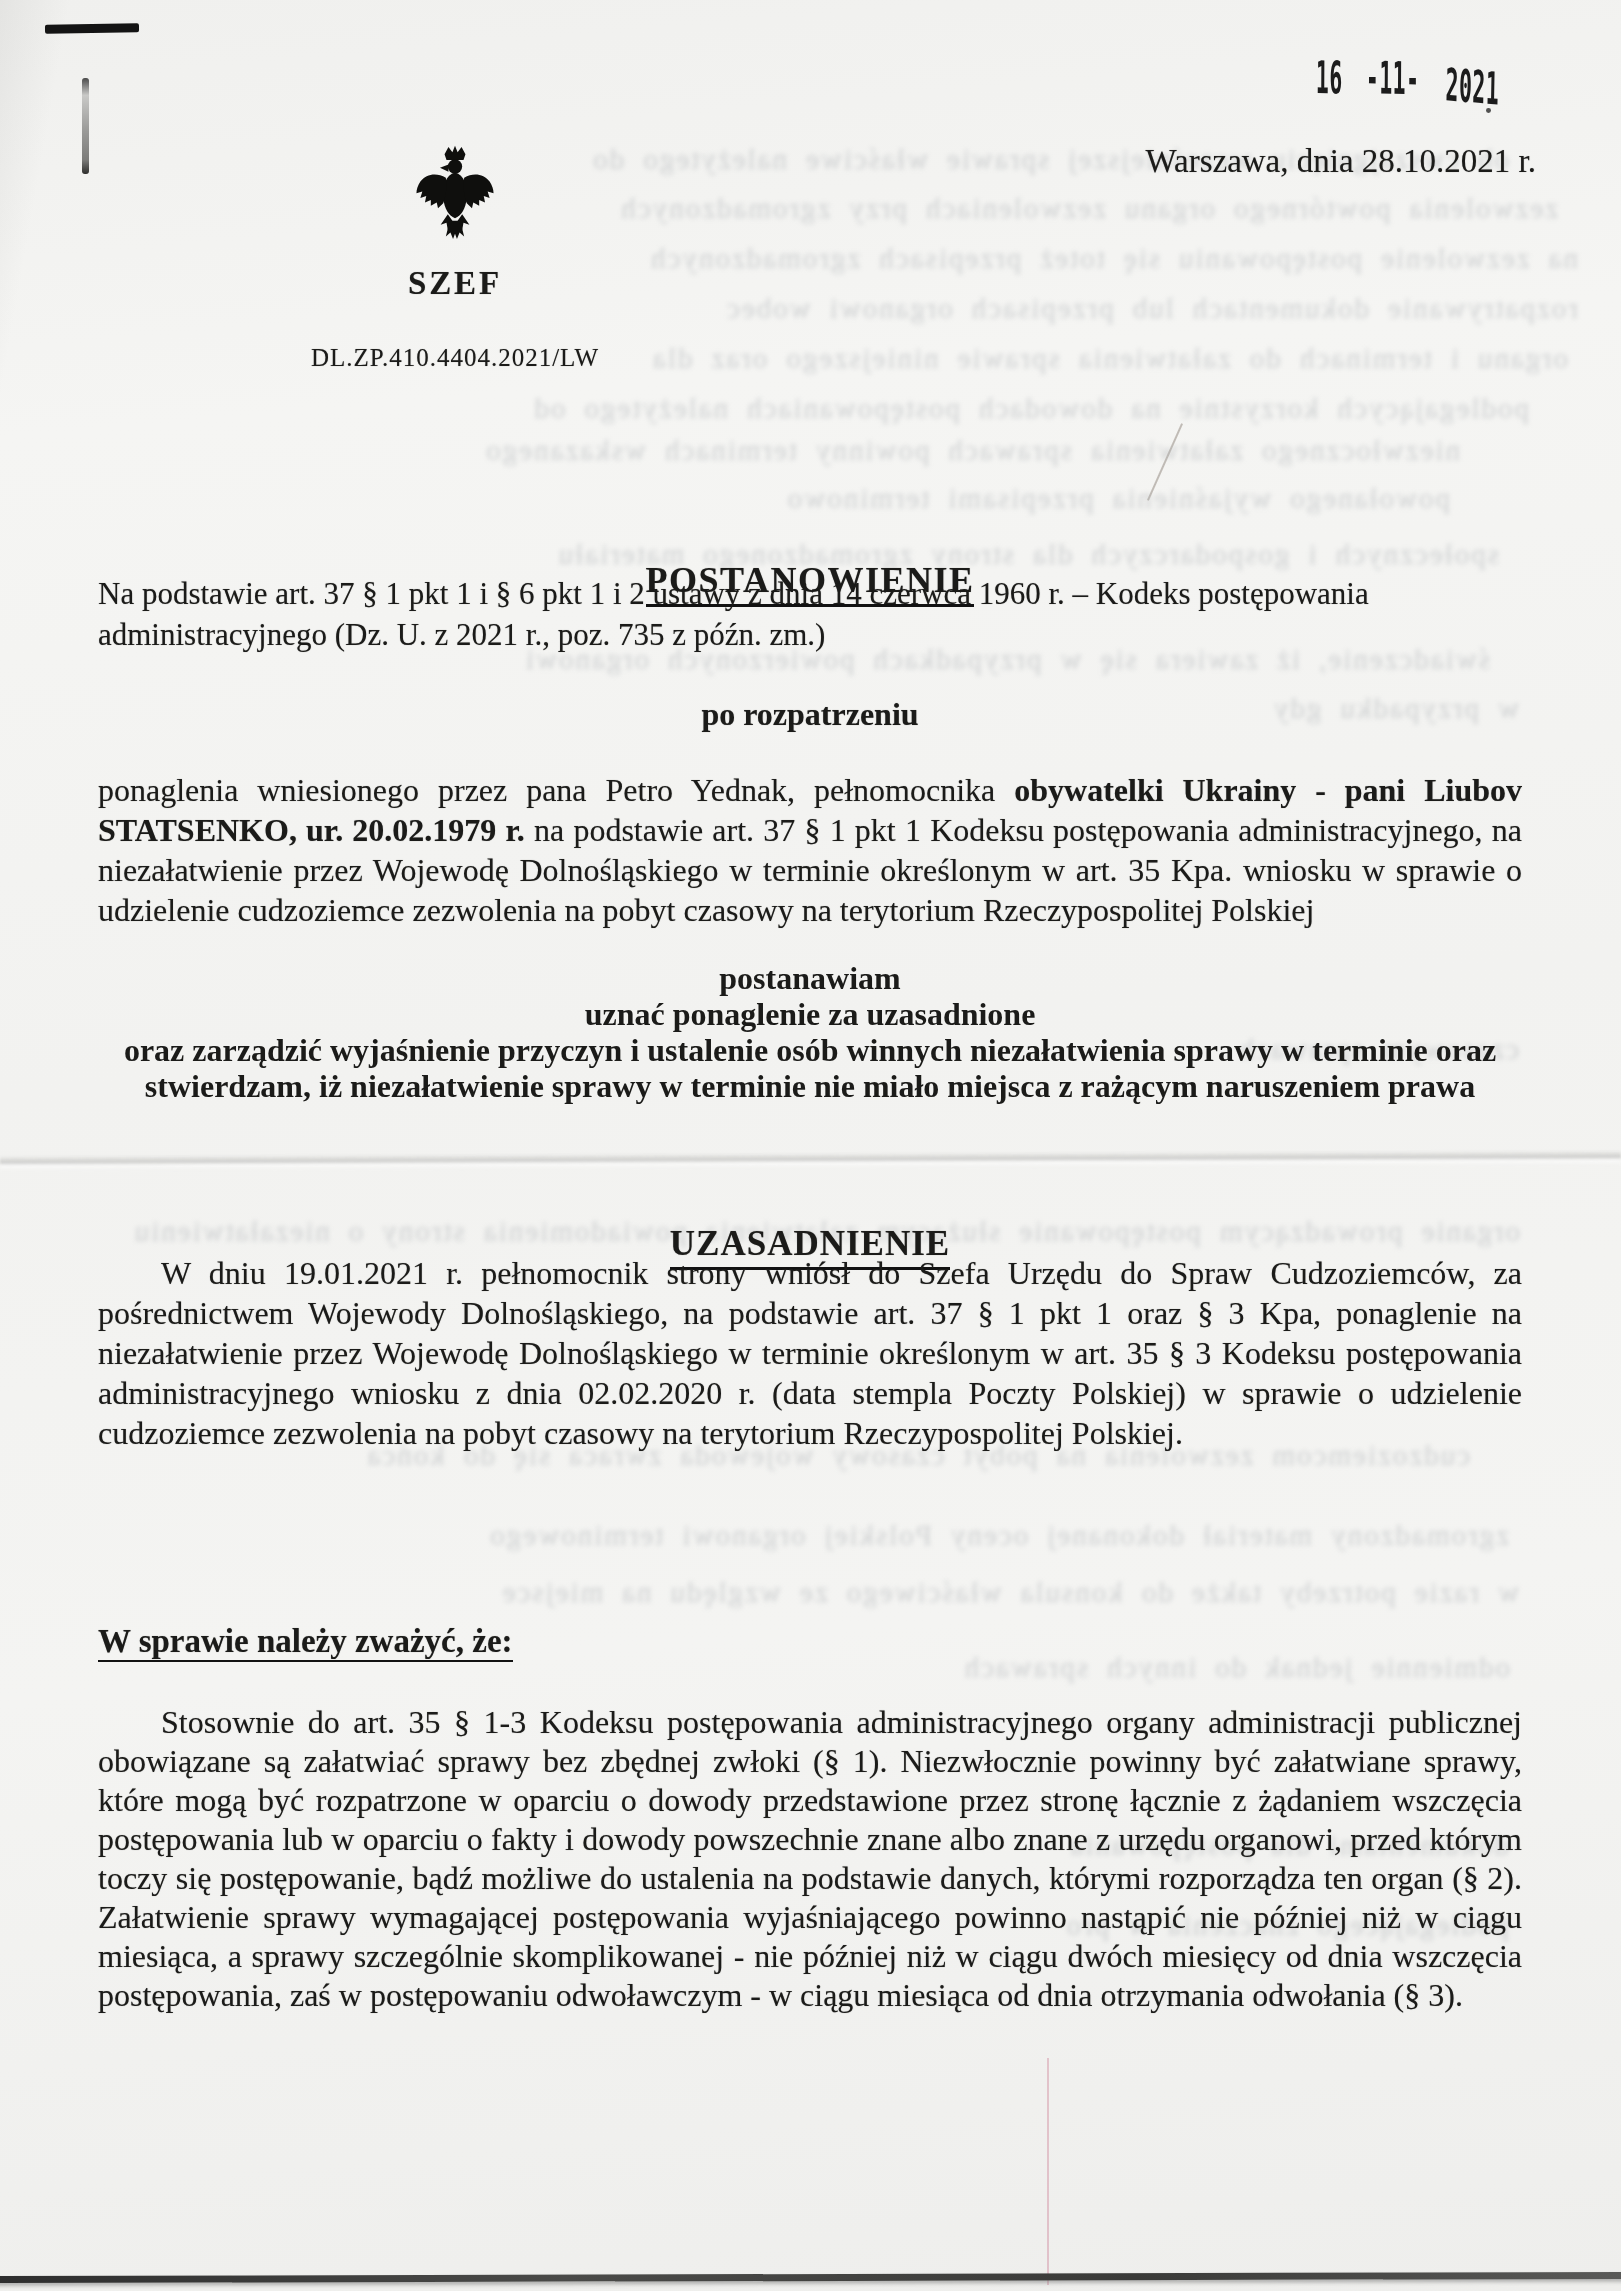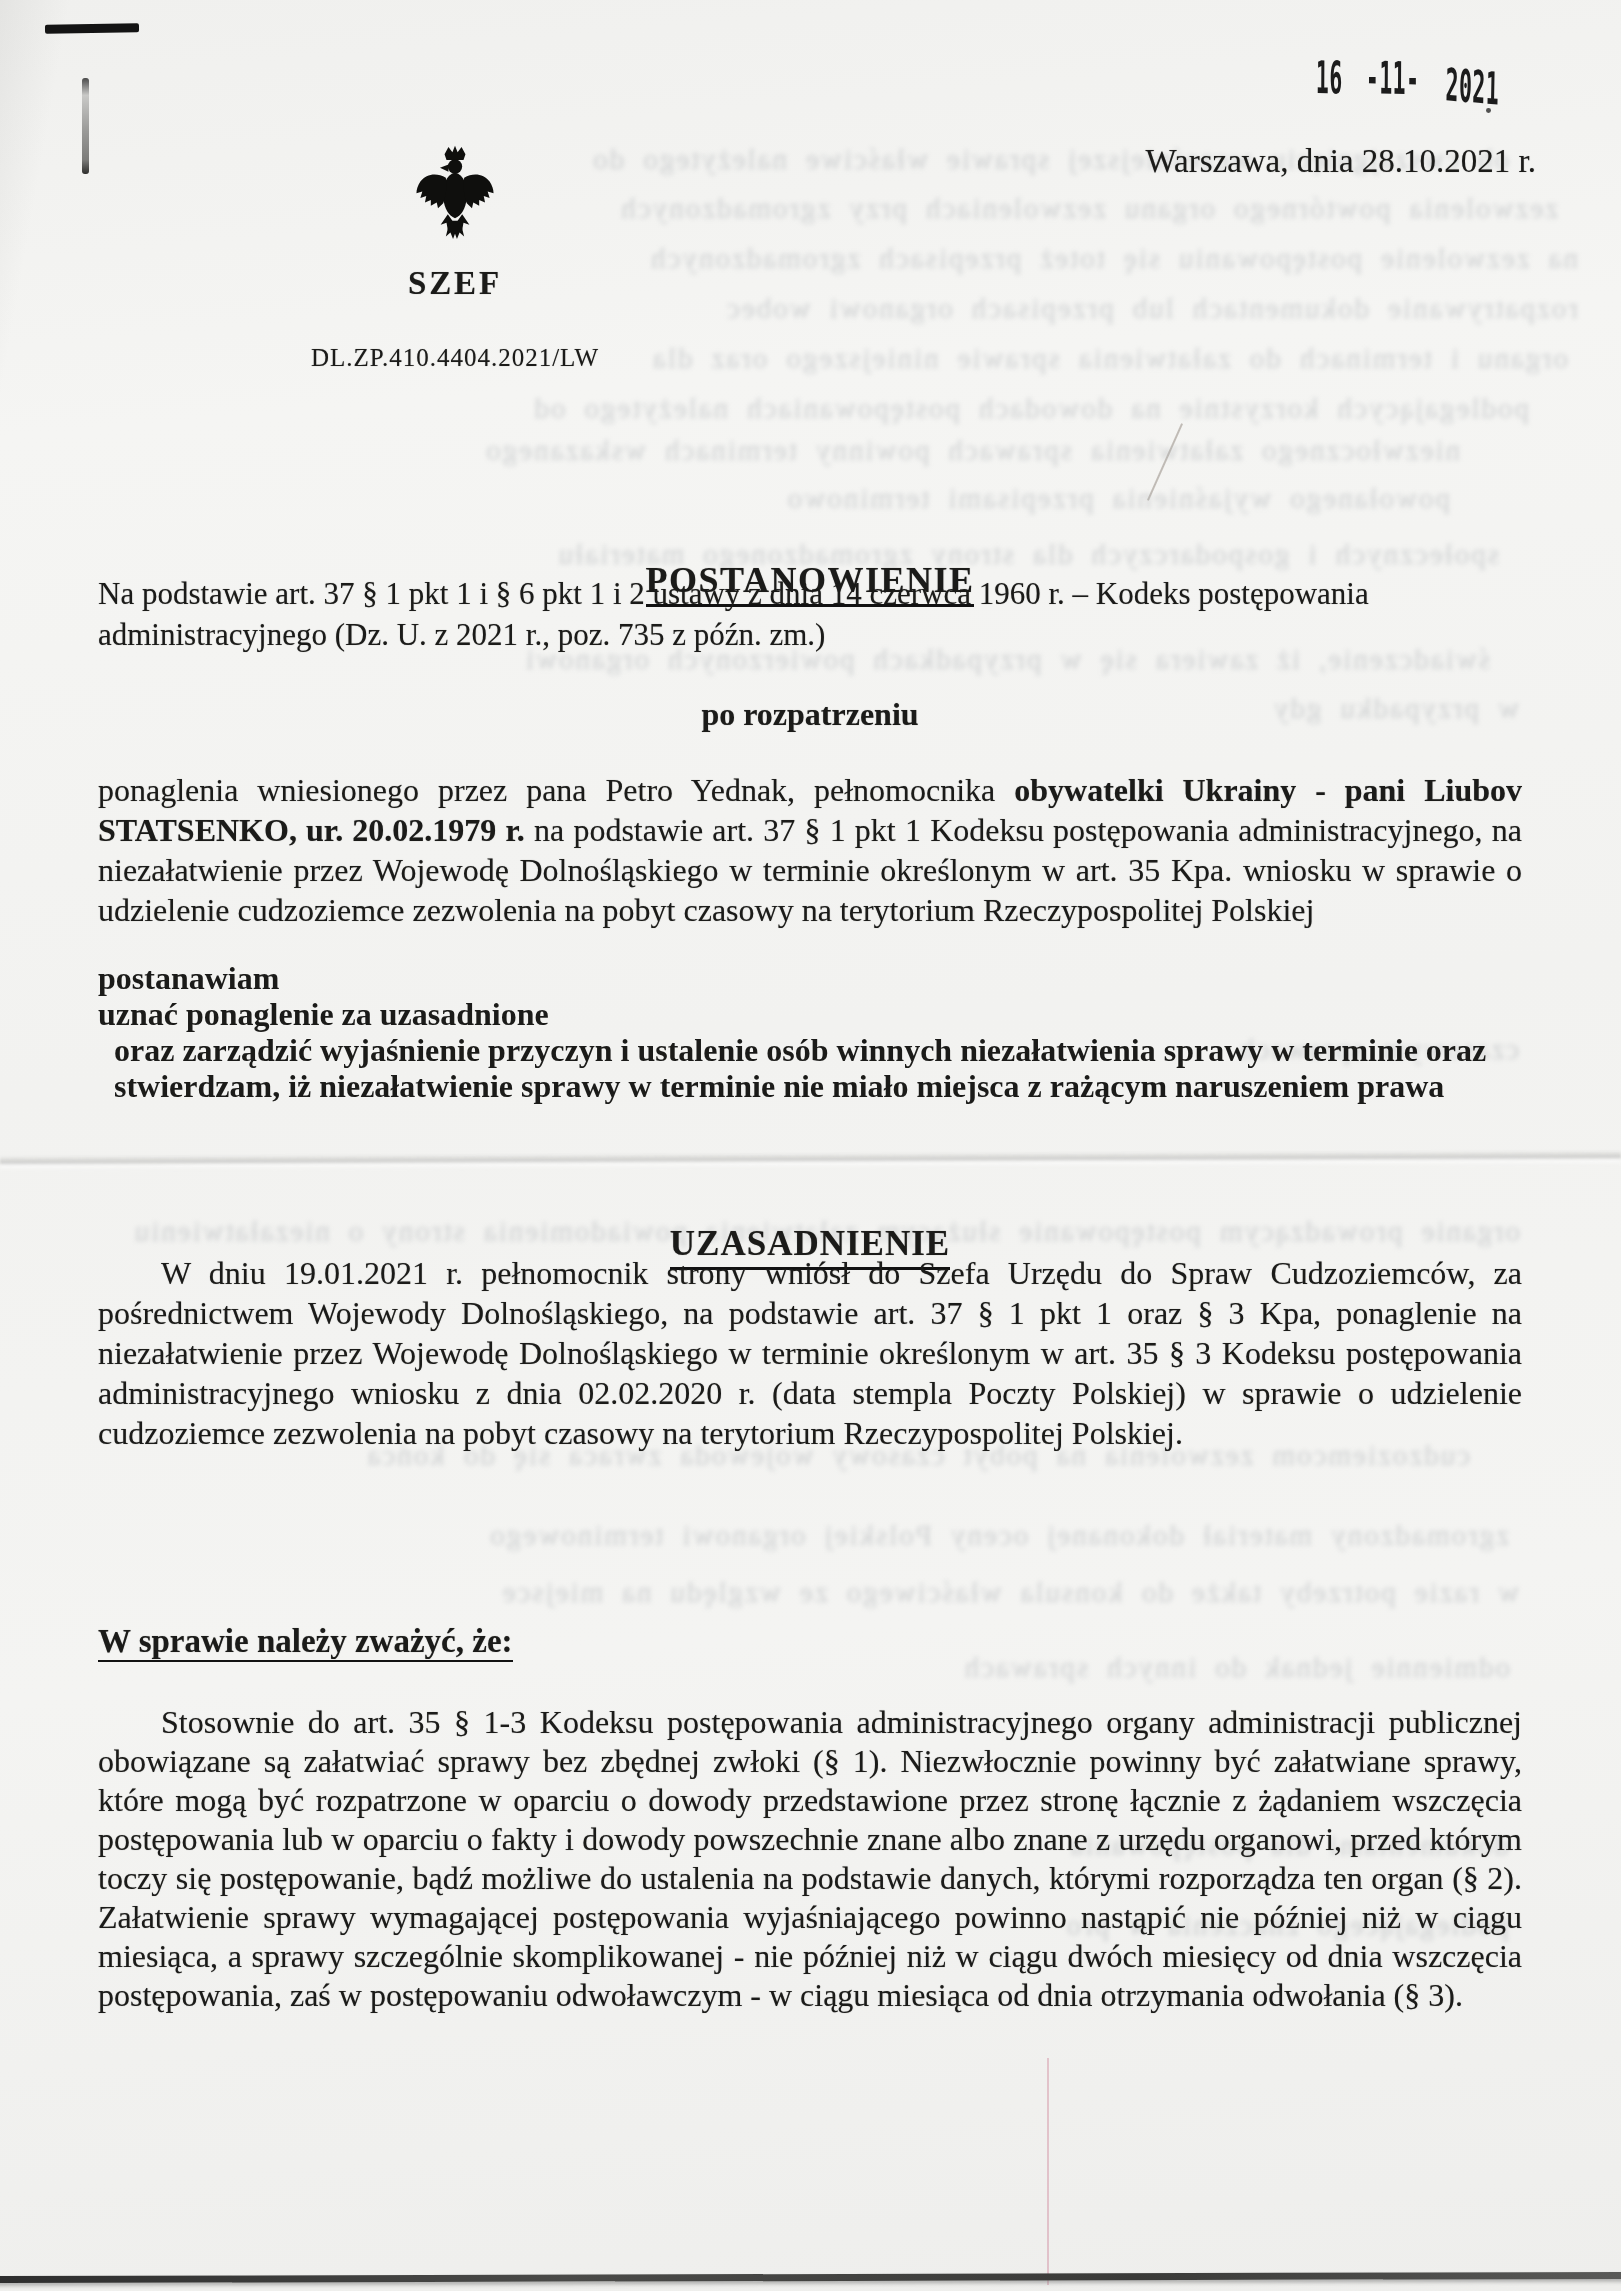--- a/index.html
+++ b/index.html
@@ -108,21 +108,21 @@
   .title-postanowienie { top: 511px; }
   .title-postanowienie span { font-weight: bold; font-size: 36px; letter-spacing: 1.5px; }
 
   .legal-basis { top: 573px; font-size: 31px; line-height: 41px; text-align: left; }
 
   .po-rozpatrzeniu { top: 696px; text-align: center; font-weight: bold; font-size: 32px; }
 
   .petition { top: 770px; font-size: 32px; line-height: 40px; text-align: justify; }
   .petition b { font-weight: bold; }
 
-  .ruling { top: 960px; font-weight: bold; font-size: 32px; line-height: 36px; }
+  .ruling { top: 960px; text-align: center; font-weight: bold; font-size: 32px; line-height: 36px; }
   .ruling p { margin: 0; }
   .ruling .wide { width: 1392px; margin: 0 auto; }
 
   .title-uzasadnienie { top: 1176px; }
   .title-uzasadnienie span { font-weight: bold; font-size: 35px; letter-spacing: 1px; }
 
   .just-flow { top: 1253px; }
   .just-flow p {
     margin: 0; text-indent: 63px; text-align: justify;
     font-size: 32px; line-height: 40px;

